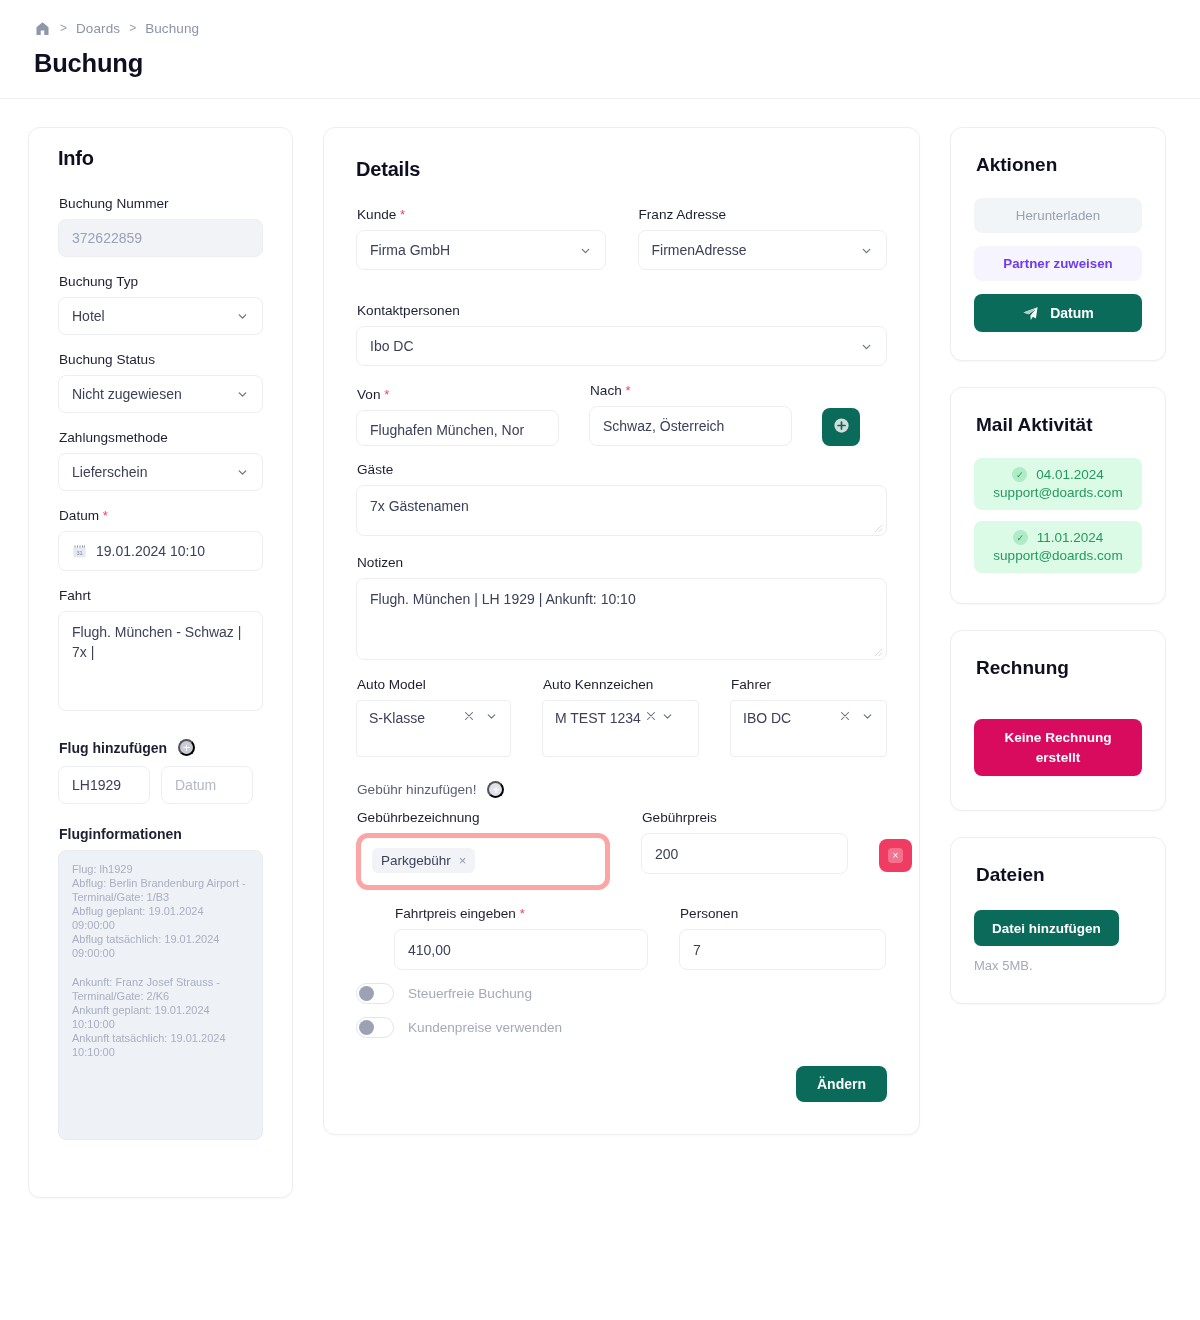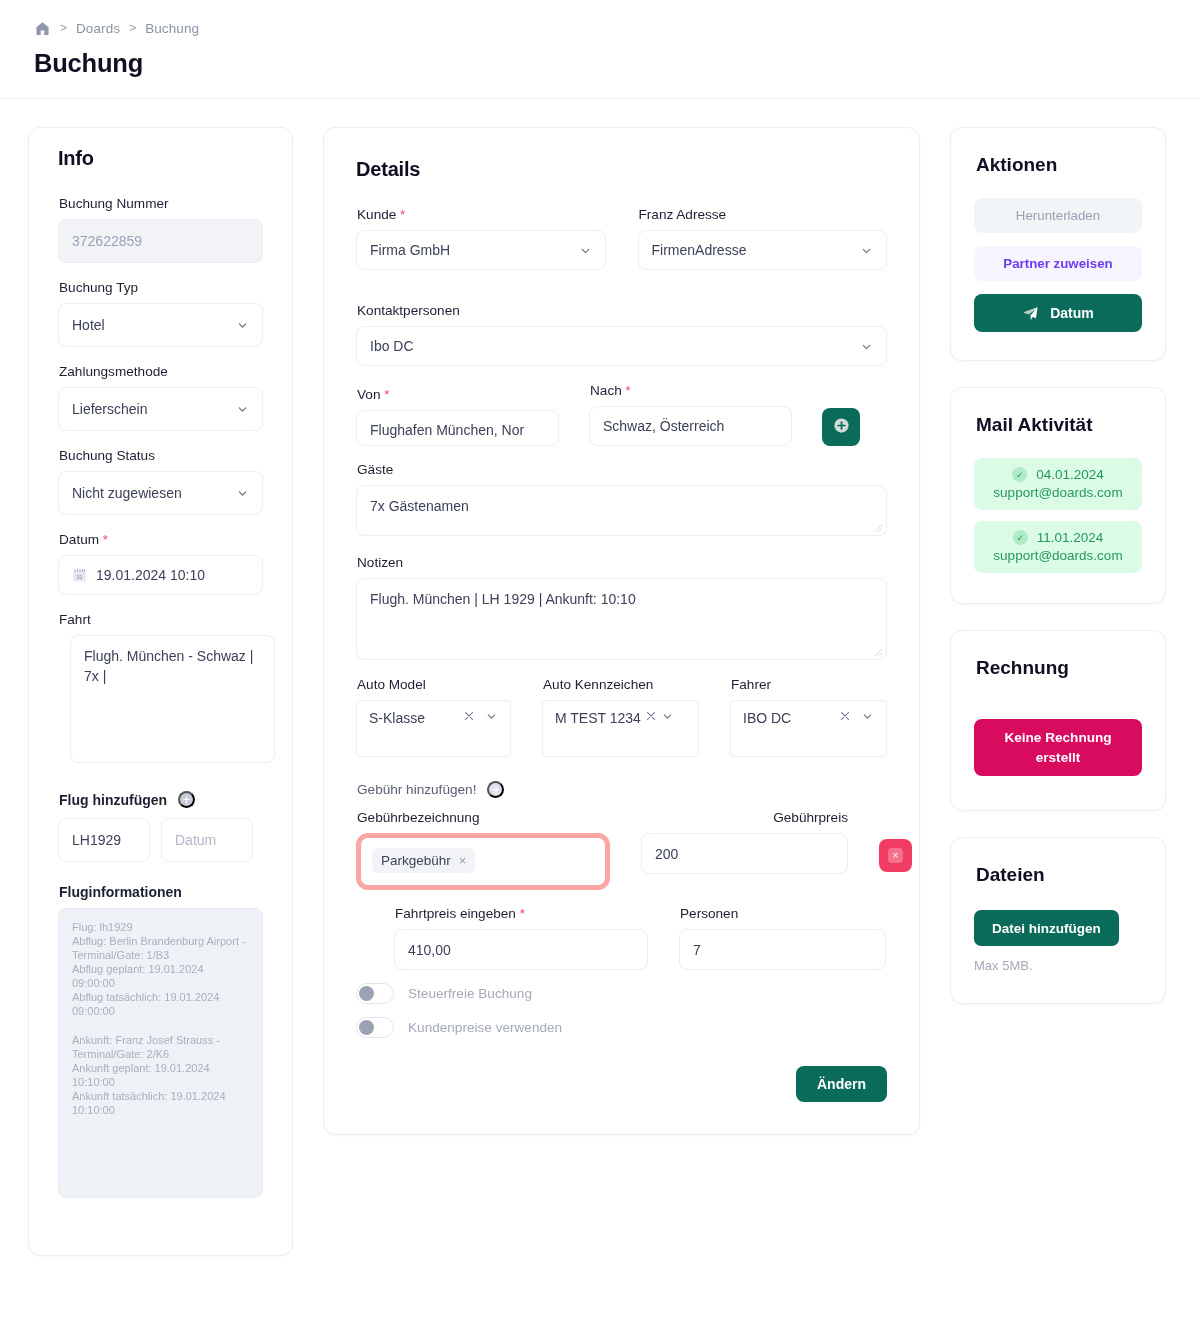--- a/index.html
+++ b/index.html
@@ -52,21 +52,21 @@
   }
 
   
   .field { margin-bottom:17px; }
   .lbl {
     display:block; font-size:13.6px; color:#1d2033; margin:0 0 8px 1px; font-weight:400;
   }
   .req { color:#f2445f; font-size:13px; }
 
   .inp, .sel {
-    width:100%; height:44px;
+    width:100%; height:38px;
     border:1px solid #eceef3; border-radius:8px;
     background:#fff; color:#3c4159;
     font-size:14px; font-family:inherit;
     padding:0 13px; display:flex; align-items:center;
   }
   .inp.readonly { background:#f1f3f7; border-color:#eceef3; color:#9ba1b5; }
   .inp.ph { color:#b3b8c8; }
   .sel { justify-content:space-between; gap:6px; }
   .sel .chev { color:#6d7governor; }
   .chev {
@@ -227,35 +227,35 @@
           <span class="sel-val">Hotel</span>
           <span class="chev">
               <svg viewBox="0 0 24 24" fill="none" stroke="currentColor" stroke-width="2.4" stroke-linecap="round" stroke-linejoin="round" width="13" height="13">
                 <polyline points="6 9 12 15 18 9"></polyline>
               </svg>
             </span>
         </div>
       </div>
 
       <div class="field">
+        <label class="lbl">Buchung Status</label>
+        <div class="sel">
+          <span class="sel-val">Nicht zugewiesen</span>
+          <span class="chev">
+              <svg viewBox="0 0 24 24" fill="none" stroke="currentColor" stroke-width="2.4" stroke-linecap="round" stroke-linejoin="round" width="13" height="13">
+                <polyline points="6 9 12 15 18 9"></polyline>
+              </svg>
+            </span>
+        </div>
+      </div>
+
+      <div class="field">
         <label class="lbl">Zahlungsmethode</label>
         <div class="sel">
           <span class="sel-val">Lieferschein</span>
-          <span class="chev">
-              <svg viewBox="0 0 24 24" fill="none" stroke="currentColor" stroke-width="2.4" stroke-linecap="round" stroke-linejoin="round" width="13" height="13">
-                <polyline points="6 9 12 15 18 9"></polyline>
-              </svg>
-            </span>
-        </div>
-      </div>
-
-      <div class="field">
-        <label class="lbl">Buchung Status</label>
-        <div class="sel">
-          <span class="sel-val">Nicht zugewiesen</span>
           <span class="chev">
               <svg viewBox="0 0 24 24" fill="none" stroke="currentColor" stroke-width="2.4" stroke-linecap="round" stroke-linejoin="round" width="13" height="13">
                 <polyline points="6 9 12 15 18 9"></polyline>
               </svg>
             </span>
         </div>
       </div>
 
       <div class="field">
         <label class="lbl"><span>Datum</span> <span class="req">*</span></label>
@@ -272,21 +272,21 @@
                   <rect x="19" y="2" width="1.6" height="3.4" rx=".8"></rect>
                 </g>
               </svg>
           </span>
           <span style="color:#3c4159;font-size:14px;">19.01.2024 10:10</span>
         </div>
       </div>
 
       <div class="field">
         <label class="lbl">Fahrt</label>
-        <div class="ta" style="height:128px;white-space:pre-wrap;margin-left:12px;">Flugh. München - Schwaz | 7x |</div>
+        <div class="ta" style="height:100px;white-space:pre-wrap;">Flugh. München - Schwaz | 7x |</div>
       </div>
 
       <div class="inline-head" style="margin-top:28px;">
         <span class="t" style="font-weight:bold;font-size:14px;">Flug hinzufügen</span>
         <button class="plus-round">+</button>
       </div>
 
       <div style="display:flex;gap:11px;margin-bottom:22px;">
         <div class="inp" style="width:92px;">LH1929</div>
         <div class="inp ph" style="width:92px;">Datum</div>
@@ -443,21 +443,21 @@
       <div style="display:flex;gap:31px;align-items:flex-start;margin-top:12px;">
         <div style="flex:0 0 254px;">
           <label class="lbl">Gebührbezeichnung</label>
           <div class="tag-box">
             <span class="tag">
               <span>Parkgebühr</span>
               <span class="x">×</span>
             </span>
           </div>
         </div>
-        <div style="flex:0 0 207px;text-align:right;">
+        <div style="flex:0 0 207px;">
           <label class="lbl">Gebührpreis</label>
           <div class="inp" style="height:41px;">200</div>
         </div>
         <button class="btn-sq-red" style="margin-top:29px;">
           <span style="display:inline-flex;width:15px;height:15px;border-radius:4px;background:rgba(255,255,255,.28);align-items:center;justify-content:center;font-size:10px;line-height:1;">×</span>
         </button>
       </div>
 
       <div style="display:flex;gap:31px;margin-top:16px;margin-left:38px;">
         <div style="flex:0 0 254px;">

